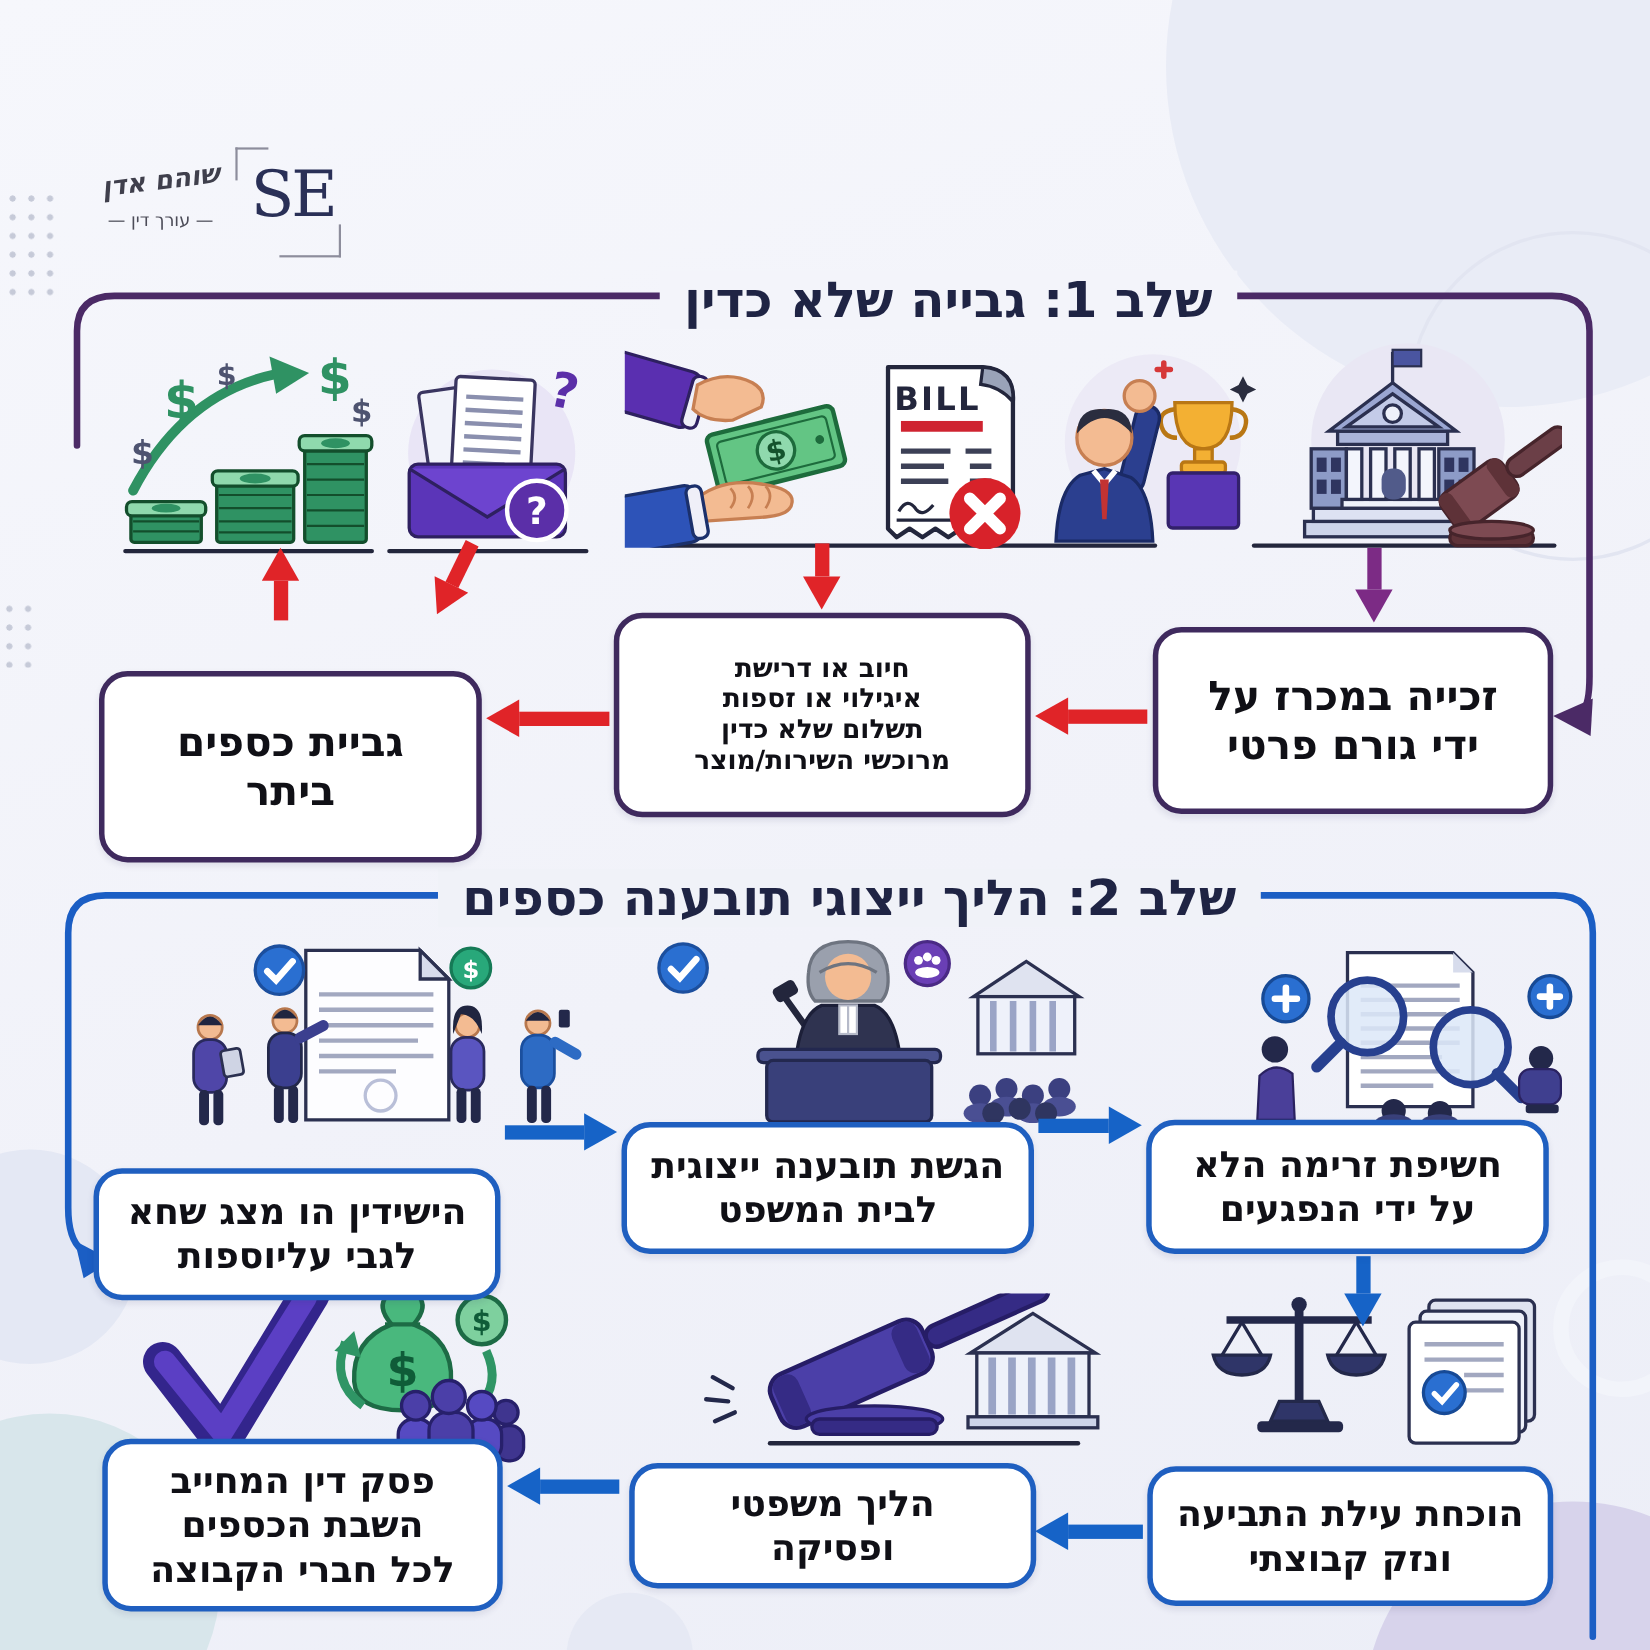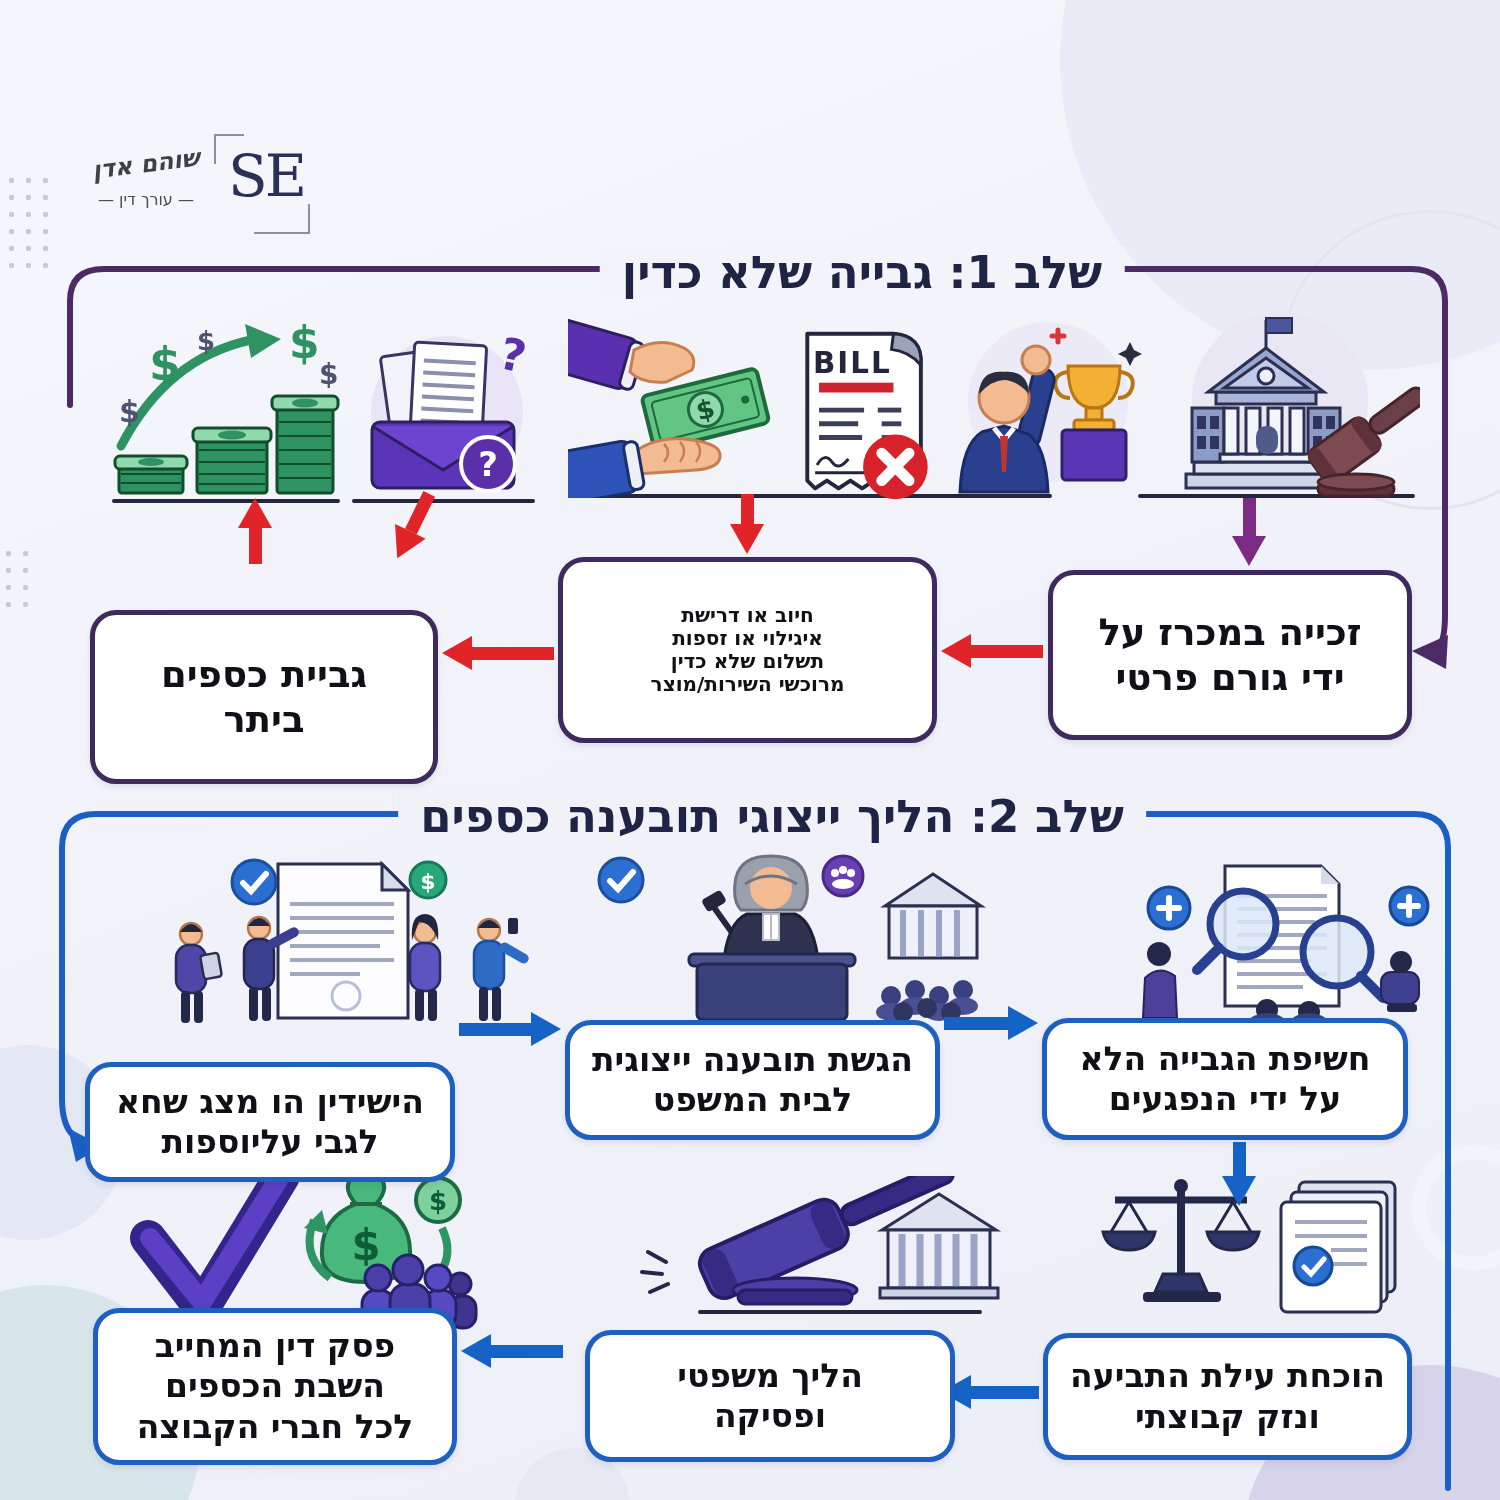--- a/index.html
+++ b/index.html
@@ -279,21 +279,21 @@
   <div class="ar h left" style="--c:#e02428;left:442px;top:636px;width:112px;height:34px;">
     <div class="hd"></div>
       <div class="sh"></div>
   </div>
 
   <div class="box s1" style="left:90px;top:568px;width:348px;height:174px;margin-top:42px;">
     <div class="box-text" style="font-size:37px;">גביית כספים
 ביתר</div>
   </div>
   <div class="box s1" style="left:558px;top:557px;width:379px;height:186px;">
-    <div class="box-text" style="font-size:20px;line-height:1.16;">חיוב או דרישת
+    <div class="box-text" style="font-size:24px;line-height:1.16;">חיוב או דרישת
 איגילוי או זספות
 תשלום שלא כדין
 מרוכשי השירות/מוצר</div>
   </div>
   <div class="box s1" style="left:1048px;top:570px;width:364px;height:170px;">
     <div class="box-text" style="font-size:37px;">זכייה במכרז על
 ידי גורם פרטי</div>
   </div>
 
   <svg class="frame" style="left:50px;top:800px;" width="1415" height="700" viewBox="0 0 1415 700">
@@ -547,29 +547,29 @@
 
   <div class="box s2" style="left:85px;top:1022px;width:370px;height:120px;margin-top:40px;">
     <div class="box-text" style="font-size:33px;">הישידין הו מצג שחא
 לגבי עליוספות</div>
   </div>
   <div class="box s2" style="left:565px;top:1020px;width:375px;height:120px;">
     <div class="box-text" style="font-size:33px;">הגשת תובענה ייצוגית
 לבית המשפט</div>
   </div>
   <div class="box s2" style="left:1042px;top:1018px;width:366px;height:122px;">
-    <div class="box-text" style="font-size:33px;">חשיפת הגבייה הלא
+    <div class="box-text" style="font-size:33px;">חשיפת זרימה הלא
 על ידי הנפגעים</div>
   </div>
   <div class="box s2" style="left:93px;top:1308px;width:364px;height:157px;">
     <div class="box-text" style="font-size:33px;">פסק דין המחייב
 השבת הכספים
 לכל חברי הקבוצה</div>
   </div>
-  <div class="box s2" style="left:585px;top:1330px;width:370px;height:132px;">
+  <div class="box s2" style="left:572px;top:1330px;width:370px;height:114px;">
     <div class="box-text" style="font-size:33px;">הליך משפטי
 ופסיקה</div>
   </div>
   <div class="box s2" style="left:1043px;top:1333px;width:369px;height:127px;">
     <div class="box-text" style="font-size:33px;">הוכחת עילת התביעה
 ונזק קבוצתי</div>
   </div>
 
 </div>
 

